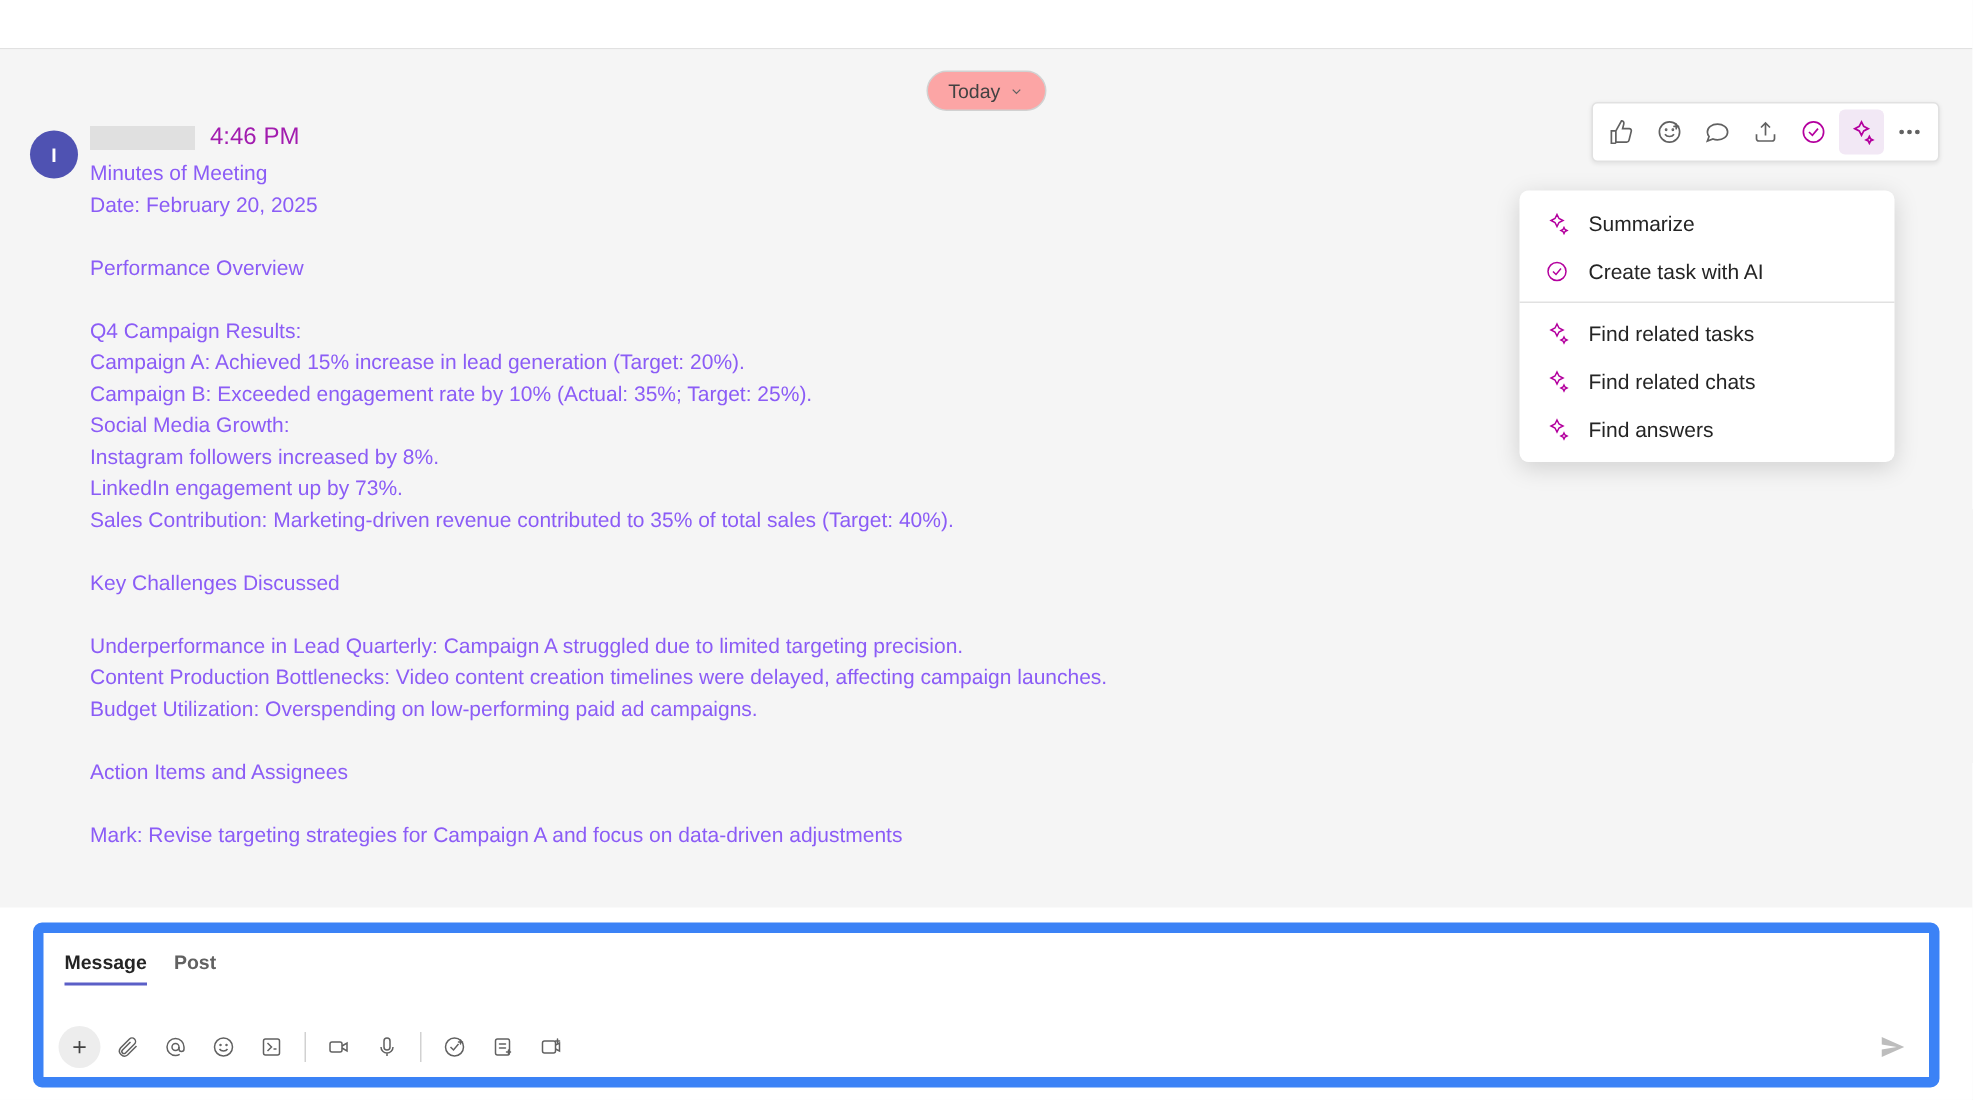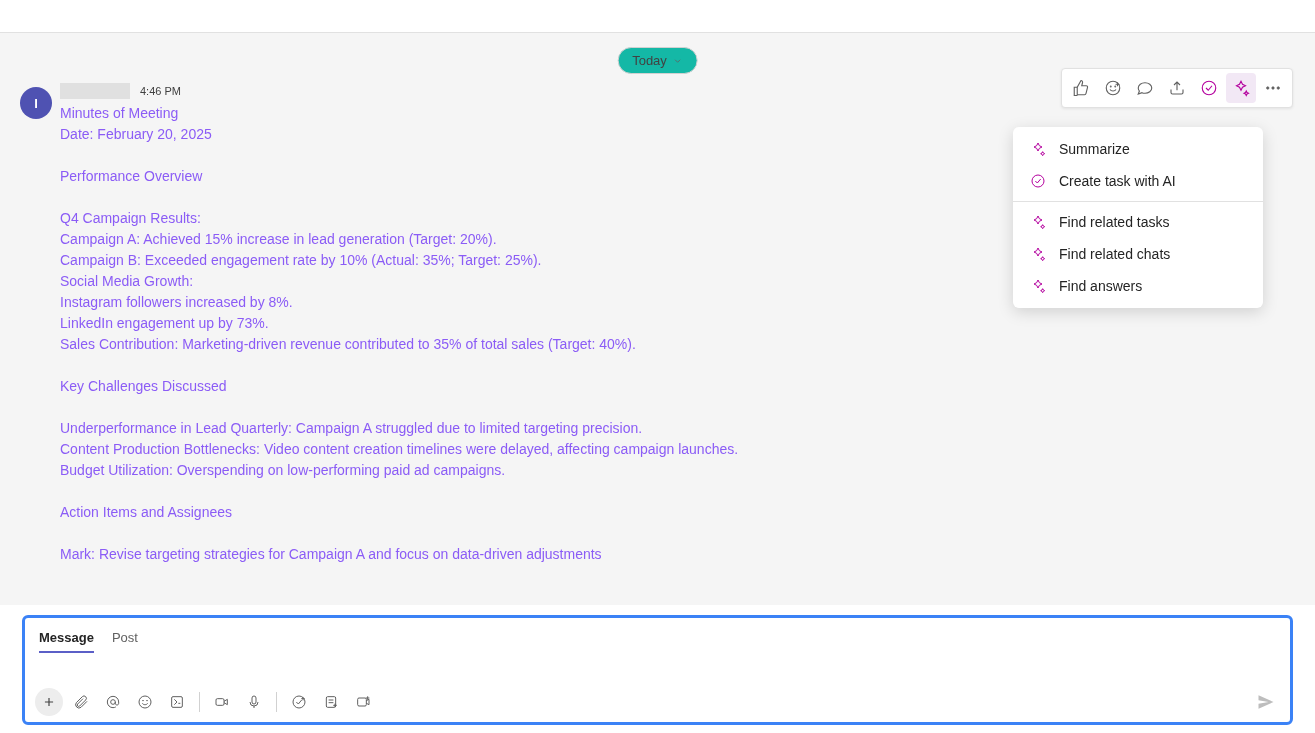--- a/index.html
+++ b/index.html
@@ -13,21 +13,21 @@
     position: absolute;
     top: -16px;
     left: 50%;
     transform: translateX(-50%);
     display: flex;
     align-items: center;
     gap: 6px;
     border: 1px solid #d1d1d1;
     border-radius: 16px;
     padding: 5px 14px;
-    background: #14b8a6;
+    background: #fca5a5;
     font-size: 13px;
     color: #424242;
     cursor: pointer;
   }
   .chevron-down {
     display: inline-block;
   }
   .chevron-down svg { display:block; }
 
   .messages-area {
@@ -63,21 +63,21 @@
     display: flex;
     align-items: center;
     gap: 10px;
     margin-bottom: 4px;
   }
   .sender-name-placeholder {
     width: 70px;
     height: 16px;
     background: #e0e0e0;
   }
-  .timestamp { font-size: 11px; color: #404040; }
+  .timestamp { font-size: 16px; color: #a21caf; }
   .msg-body { font-size: 14px; line-height: 21px; color: #8b5cf6; }
   .msg-body p.spacer { height: 21px; }
 
   .reaction-bar {
     position: absolute;
     top: -15px;
     right: 22px;
     background: #ffffff;
     border: 1px solid #e1e1e1;
     border-radius: 4px;
@@ -122,37 +122,38 @@
     cursor: pointer;
   }
   .dropdown-item .icon { width:18px; display:flex; align-items:center; justify-content:center; }
   .dropdown-divider { height:1px; background:#e1e1e1; margin: 4px 0; }
 
   .compose-area {
     padding: 10px 22px 10px 22px;
     background: #ffffff;
   }
   .compose-box {
-    border: 3px solid #3b82f6;
+    border: 7px solid #3b82f6;
     border-radius: 6px;
     min-height: 110px;
     display:flex;
     flex-direction:column;
   }
   .compose-tabs {
     display:flex;
     gap: 18px;
     padding: 6px 14px 0 14px;
   }
   .compose-tab {
     font-size: 13px;
     padding: 6px 0;
     color: #616161;
     cursor: pointer;
     border-bottom: 2px solid transparent;
+    font-weight: bold;
   }
   .compose-tab.active {
     color: #242424;
     font-weight: 600;
     border-bottom-color: #5b5fc7;
   }
   .compose-input-row { flex:1; padding: 8px 14px; }
   .compose-toolbar {
     display:flex;
     align-items:center;

